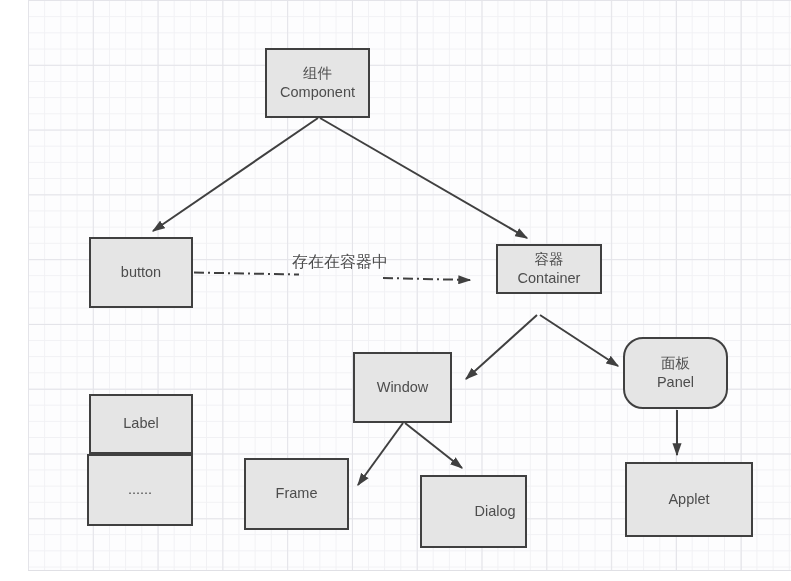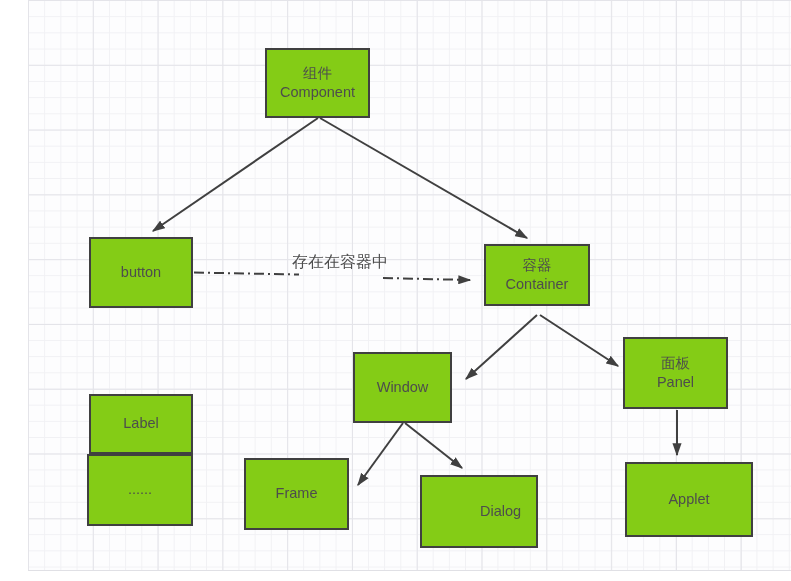--- a/index.html
+++ b/index.html
@@ -18,34 +18,34 @@
       linear-gradient(to right,#e4e4e9 1px,transparent 1px),
       linear-gradient(to bottom,#e4e4e9 1px,transparent 1px),
       linear-gradient(to right,#f1f1f4 1px,transparent 1px),
       linear-gradient(to bottom,#f1f1f4 1px,transparent 1px);
     background-size:64.8px 64.8px,64.8px 64.8px,16.2px 16.2px,16.2px 16.2px;
     border-bottom:1px solid #e0e0e5;
   }
   svg.edges{position:absolute;left:0;top:0;width:791px;height:581px;pointer-events:none;}
   .node{
     position:absolute;box-sizing:border-box;
-    border:2px solid #404040;background:#84cc16;
+    border:2px solid #404040;background:#e5e5e5;
     display:flex;flex-direction:column;align-items:center;justify-content:center;
     text-align:center;font-size:14.5px;line-height:1.32;color:#4d4d4d;
   }
   #n-component{left:265px;top:48px;width:105px;height:70px;}
   #n-button   {left:89px; top:237px;width:104px;height:71px;}
   #n-textarea {left:89px; top:316px;width:104px;height:70px;}
   #n-label    {left:89px; top:394px;width:104px;height:60px;}
   #n-ellipsis {left:87px; top:454px;width:106px;height:72px;}
-  #n-container{left:484px;top:244px;width:106px;height:62px;}
+  #n-container{left:496px;top:244px;width:106px;height:50px;}
   #n-window   {left:353px;top:352px;width:99px;height:71px;align-items:center;}
-  #n-panel    {left:623px;top:337px;width:105px;height:72px;}
+  #n-panel    {left:623px;top:337px;width:105px;height:72px;border-radius:20px;}
   #n-frame    {left:244px;top:458px;width:105px;height:72px;}
-  #n-dialog   {left:420px;top:475px;width:118px;height:73px;padding-left:43px;}
+  #n-dialog   {left:420px;top:475px;width:107px;height:73px;padding-left:43px;}
   #n-applet   {left:625px;top:462px;width:128px;height:75px;}
   .edge-label{
     position:absolute;left:280px;top:252px;width:120px;
     text-align:center;font-size:16px;line-height:19px;color:#4d4d4d;
   }
   .edge-label span{display:block;}
 </style>
 </head>
 <body>
 

